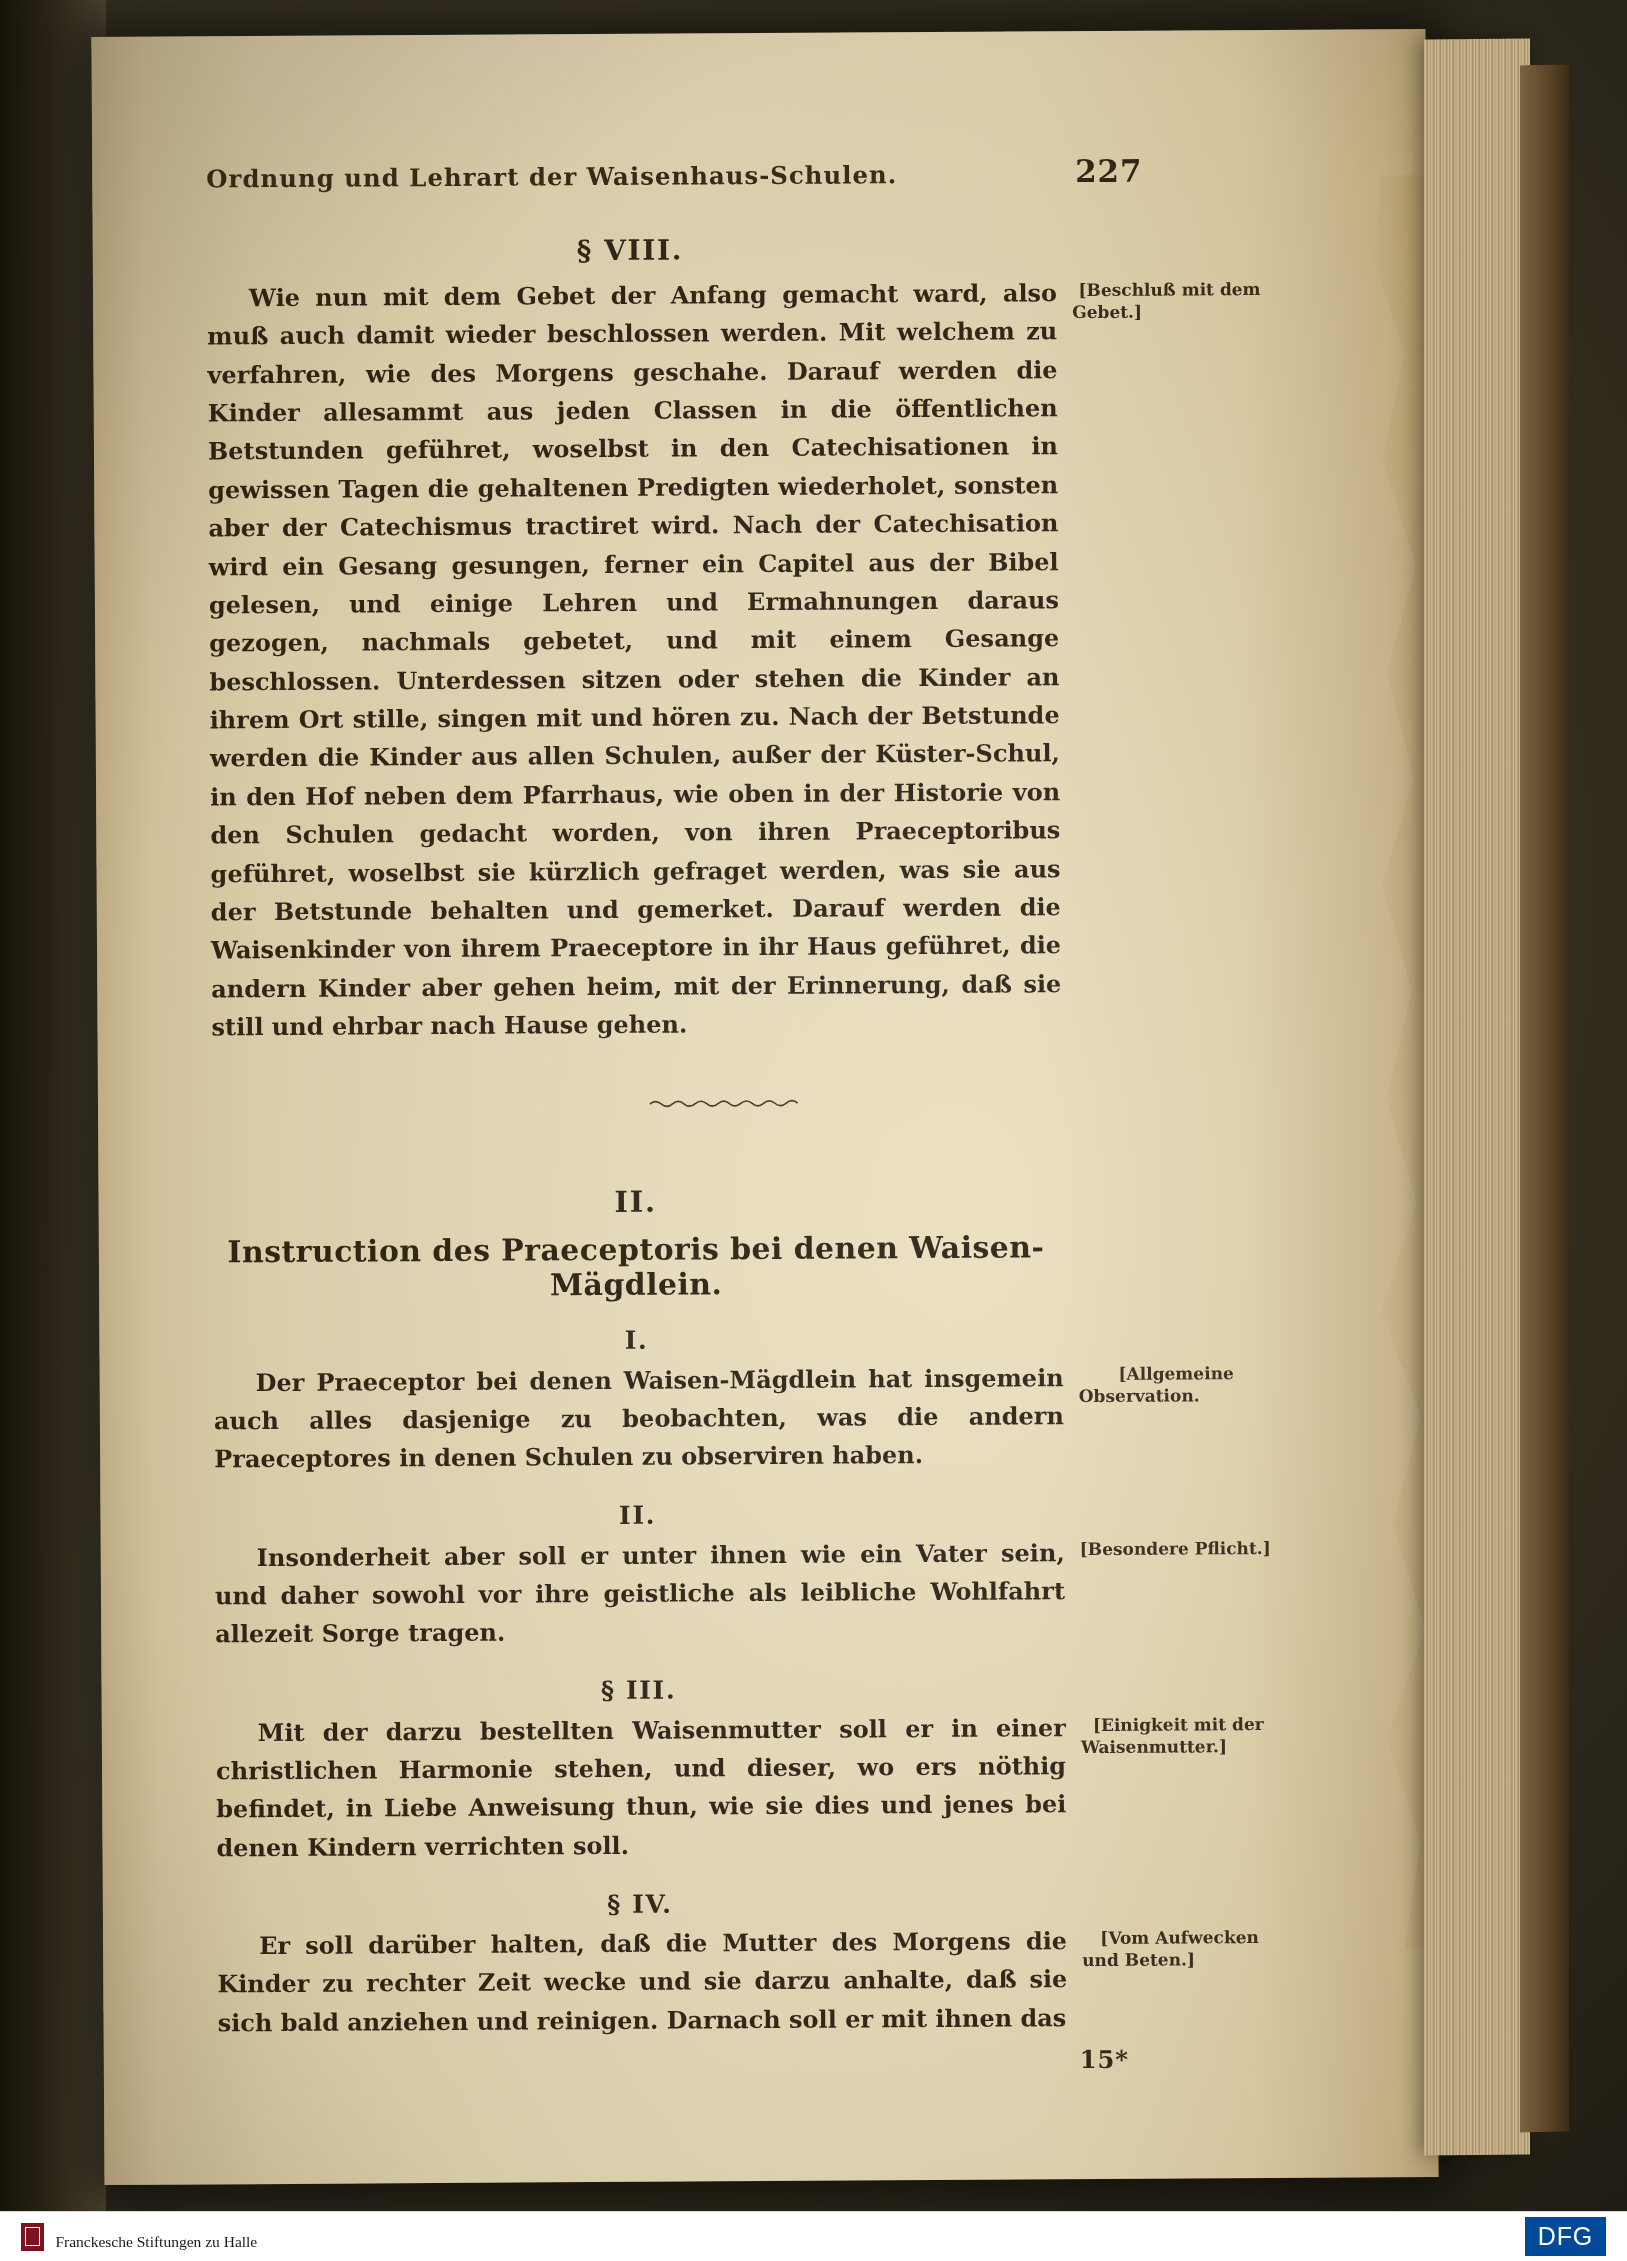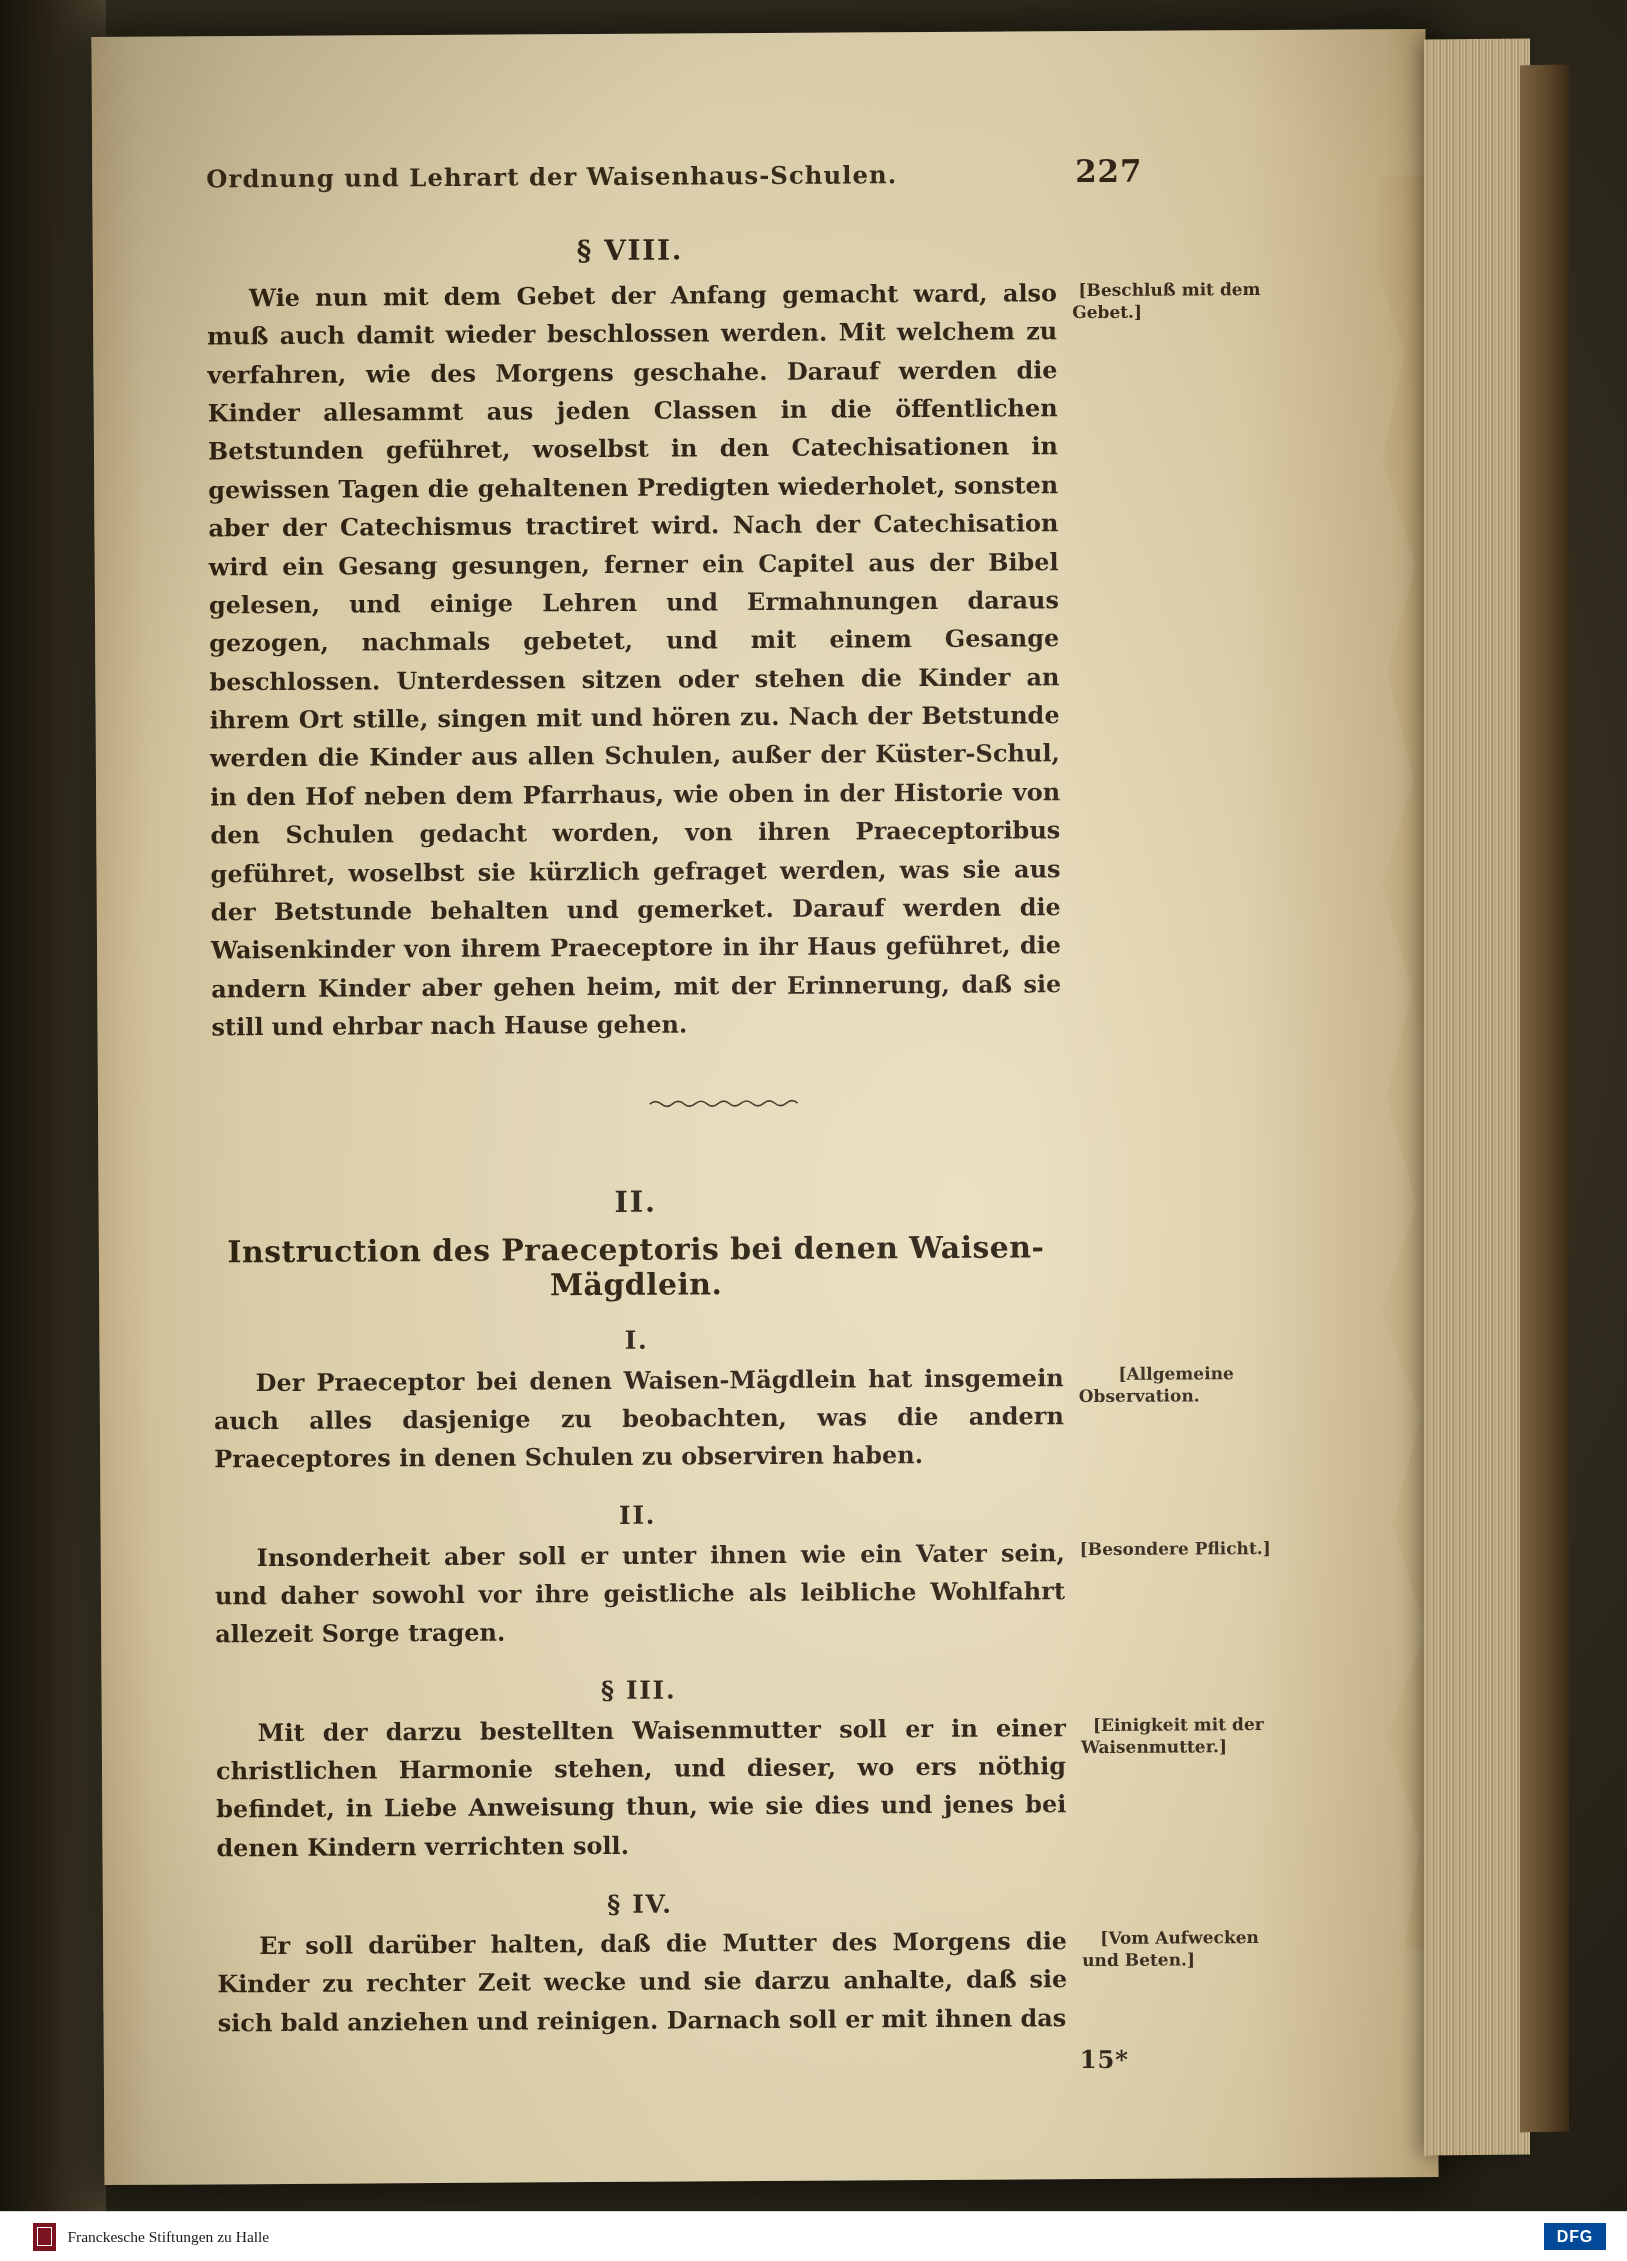--- a/index.html
+++ b/index.html
@@ -216,23 +216,22 @@
     background: #ffffff;
     border-top: 0.8px solid #d7d7d7;
     display: flex;
     align-items: center;
     justify-content: space-between;
     padding: 0 21px;
     box-sizing: border-box;
   }
   .brand {
     display: flex;
-    align-items: center;
+    align-items: flex-end;
     gap: 11.4px;
-    margin-left: 12px;
   }
   .brand-mark {
     width: 23px;
     height: 28px;
     background: #7b1420;
     position: relative;
     flex: none;
   }
   .brand-mark::after {
     content: "";
@@ -244,22 +243,22 @@
   }
   .brand-text {
     font-family: "Liberation Serif", serif;
     font-size: 15.5px;
     color: #1a1a1a;
   }
   .dfg {
     background: #004a99;
     color: #ffffff;
     font-family: "Liberation Sans", sans-serif;
-    font-weight: 700;
-    font-size: 16px;
+    font-weight: 400;
+    font-size: 25px;
     letter-spacing: 0.8px;
     padding: 4.9px 13px;
   }
 </style>
 </head>
 <body>
 
 <div class="scan">
 
   <div class="gutter-left"></div>

